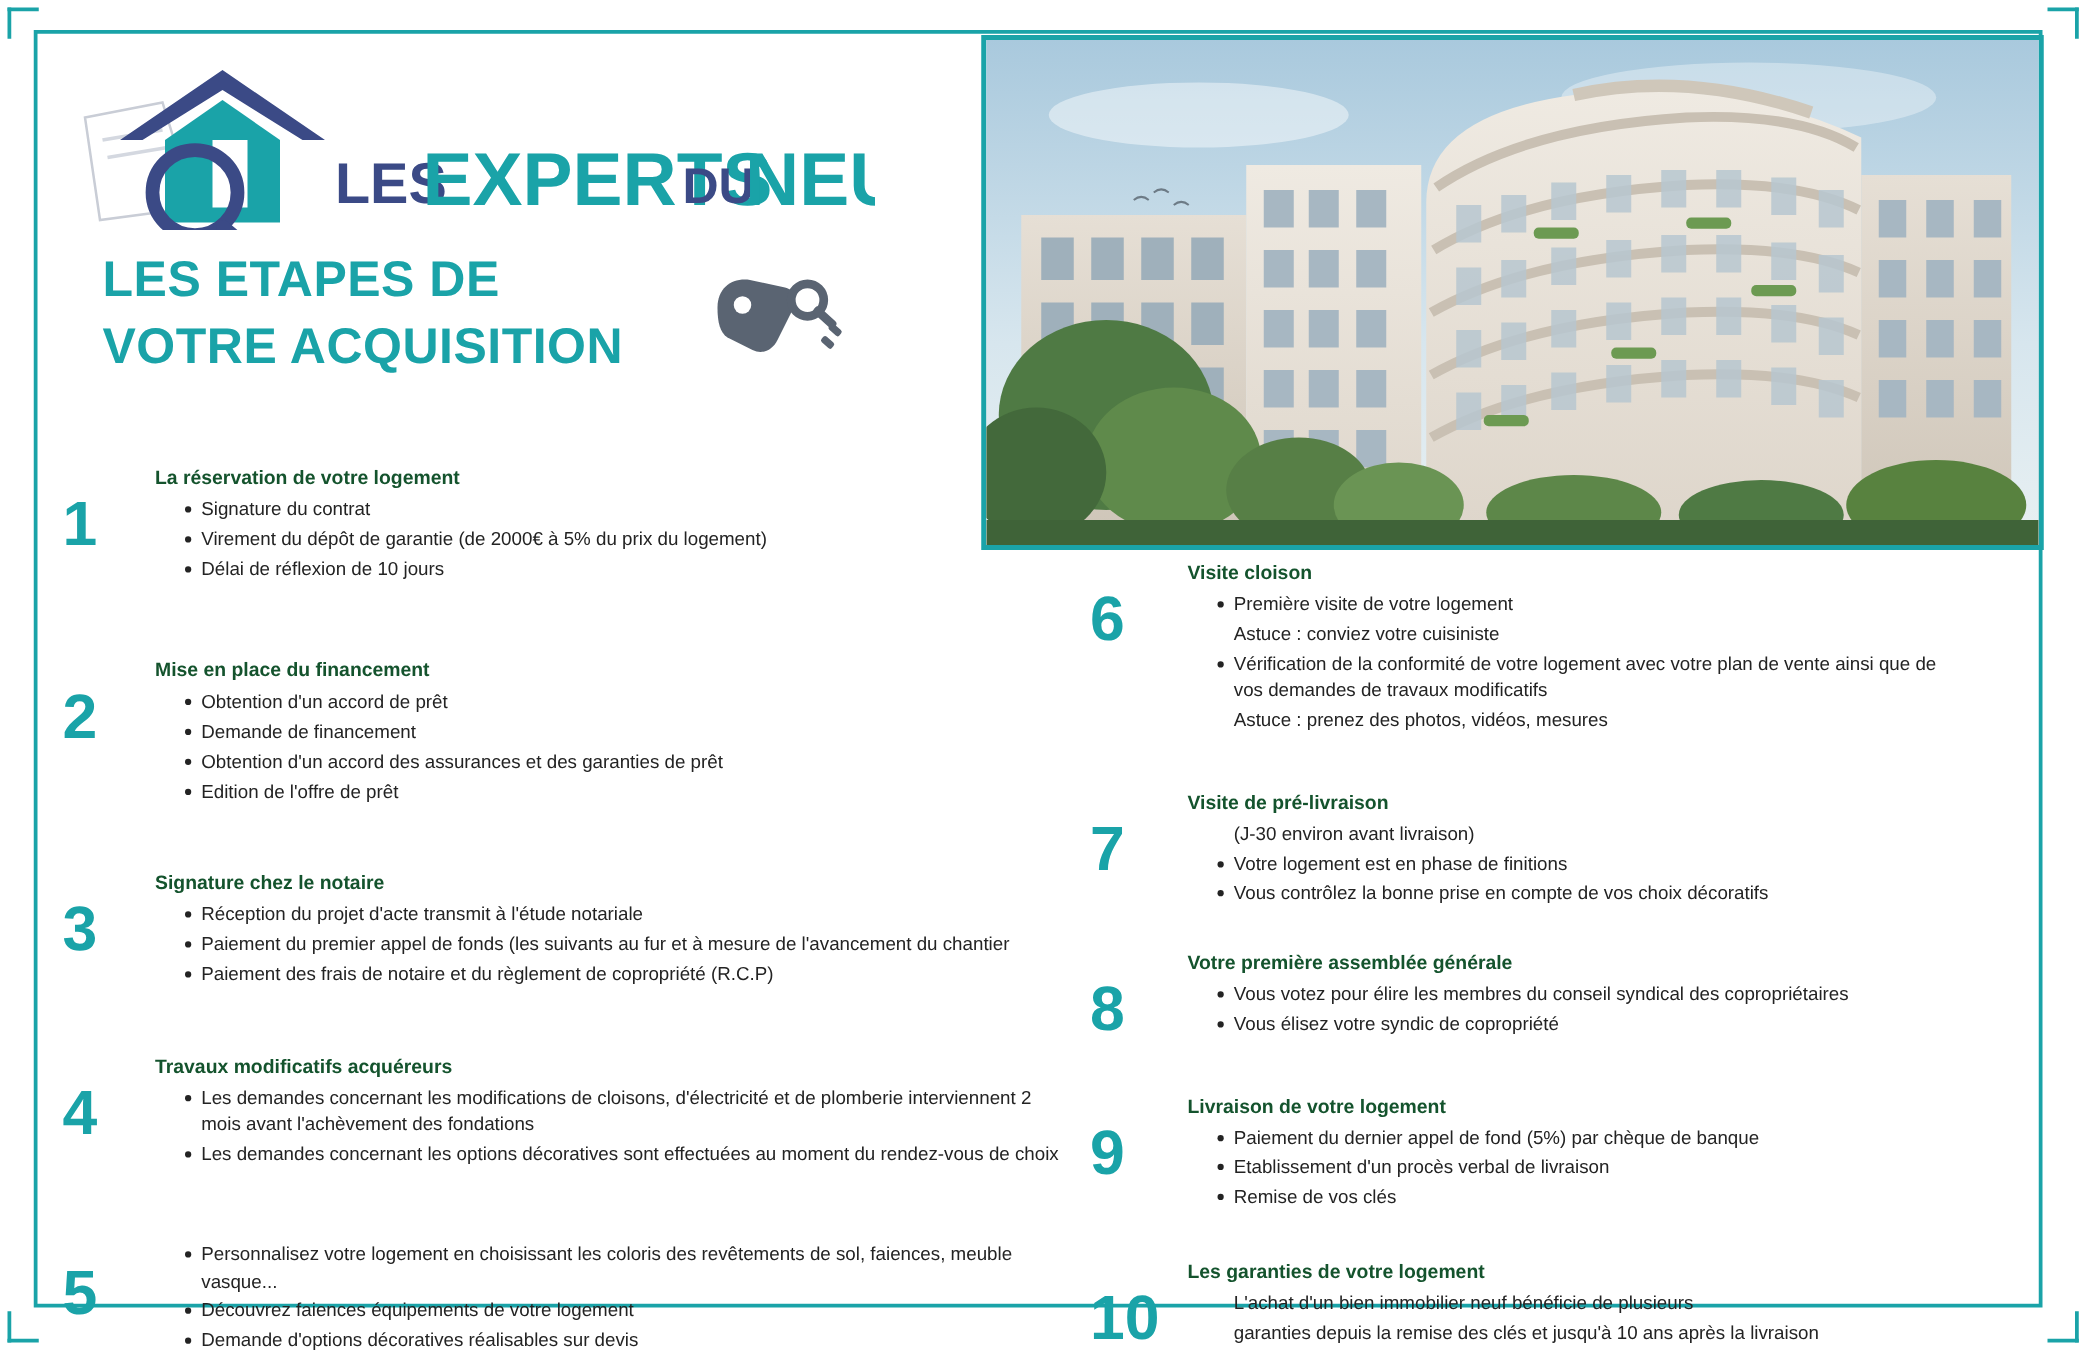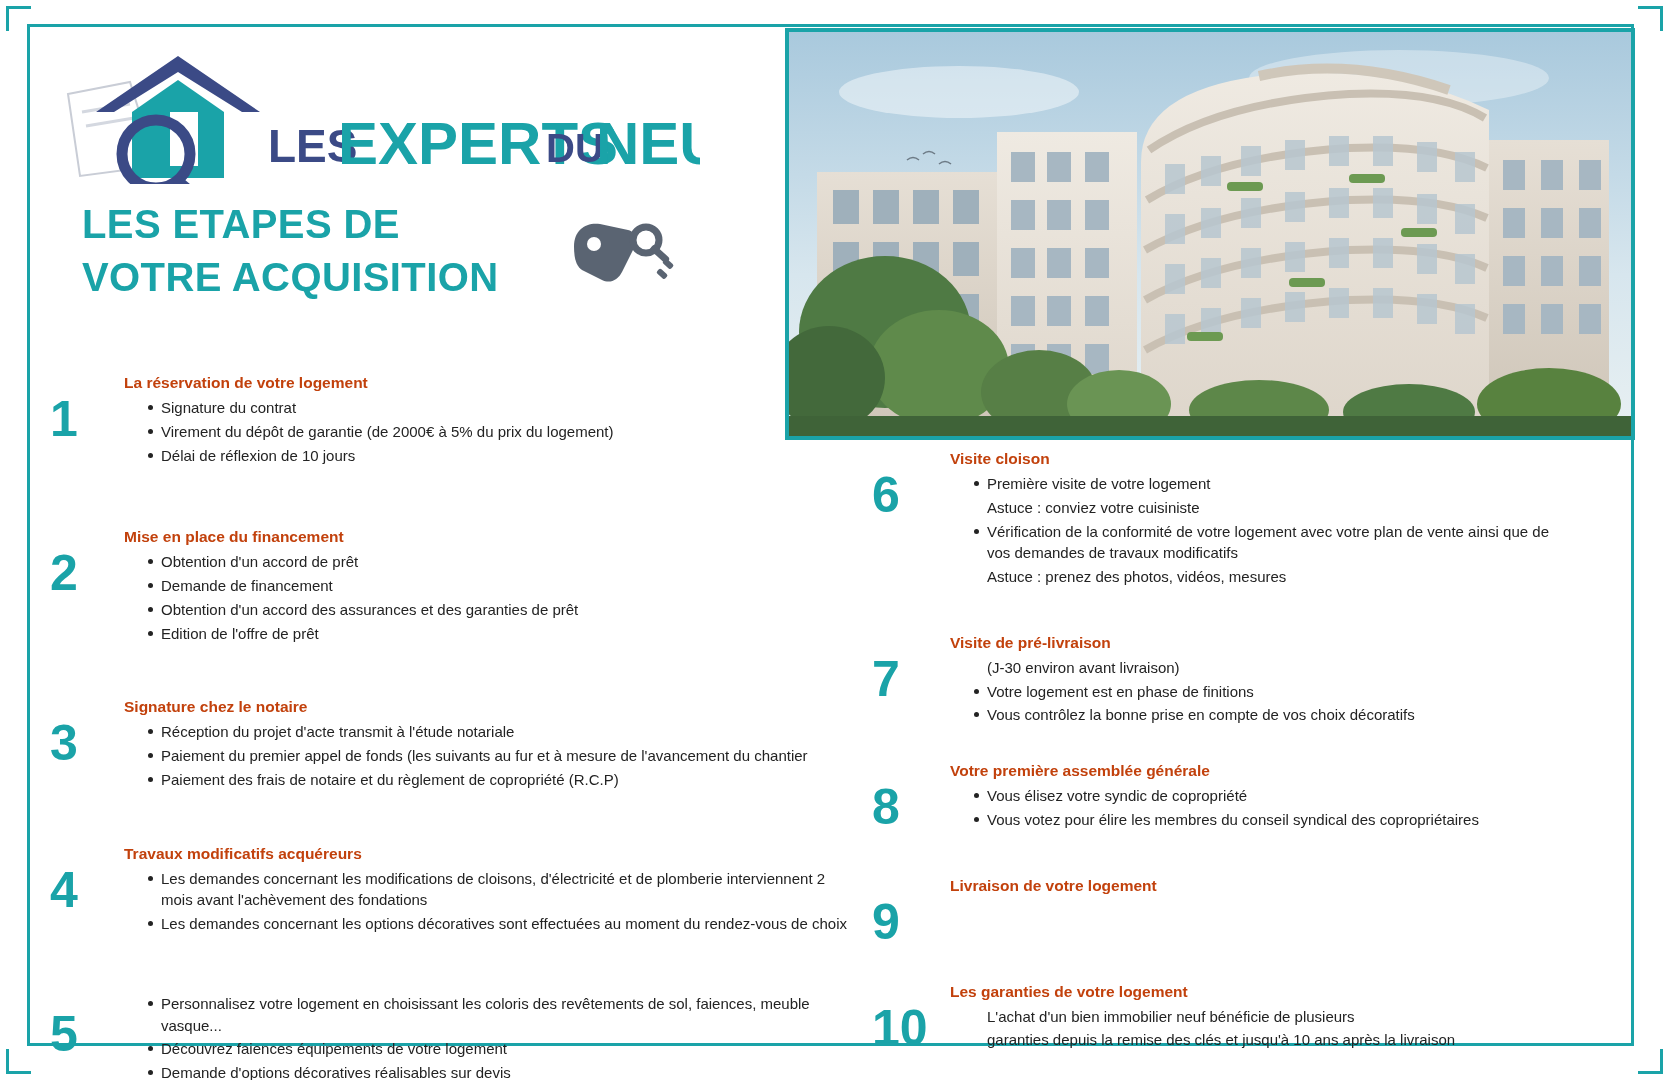--- a/index.html
+++ b/index.html
@@ -113,21 +113,21 @@
     flex: 0 0 74px;
     text-align: left;
     padding-top: 22px;
   }
   .col-right .step-num { width: 78px; flex: 0 0 78px; }
 
   .step-body { flex: 1 1 auto; padding-top: 2px; }
   .step-title {
     font-size: 15.5px;
     font-weight: bold;
-    color: #c2410c;
+    color: #14532d;
     margin-bottom: 5px;
   }
   ul.bullets {
     margin: 4px;
     padding-left: 20px;
     list-style: none;
   }
   ul.bullets li {
     font-size: 15px;
     line-height: 1.45;
@@ -437,30 +437,35 @@
         <li class="bullet">Vous contrôlez la bonne prise en compte de vos choix décoratifs</li>
       </ul>
     </div>
   </div>
 
   <div class="step s8">
     <div class="step-num">8</div>
     <div class="step-body">
       <div class="step-title">Votre première assemblée générale</div>
       <ul class="bullets">
+        <li class="bullet">Vous votez pour élire les membres du conseil syndical des copropriétaires</li>
         <li class="bullet">Vous élisez votre syndic de copropriété</li>
-        <li class="bullet">Vous votez pour élire les membres du conseil syndical des copropriétaires</li>
       </ul>
     </div>
   </div>
 
   <div class="step s9">
     <div class="step-num">9</div>
     <div class="step-body">
       <div class="step-title">Livraison de votre logement</div>
+      <ul class="bullets">
+        <li class="bullet">Paiement du dernier appel de fond (5%) par chèque de banque</li>
+        <li class="bullet">Etablissement d'un procès verbal de livraison</li>
+        <li class="bullet">Remise de vos clés</li>
+      </ul>
     </div>
   </div>
 
   <div class="step s10">
     <div class="step-num">10</div>
     <div class="step-body">
       <div class="step-title">Les garanties de votre logement</div>
       <ul class="bullets">
         <li class="nobullet">L'achat d'un bien immobilier neuf bénéficie de plusieurs</li>
         <li class="nobullet">garanties depuis la remise des clés et jusqu'à 10 ans après la livraison</li>

